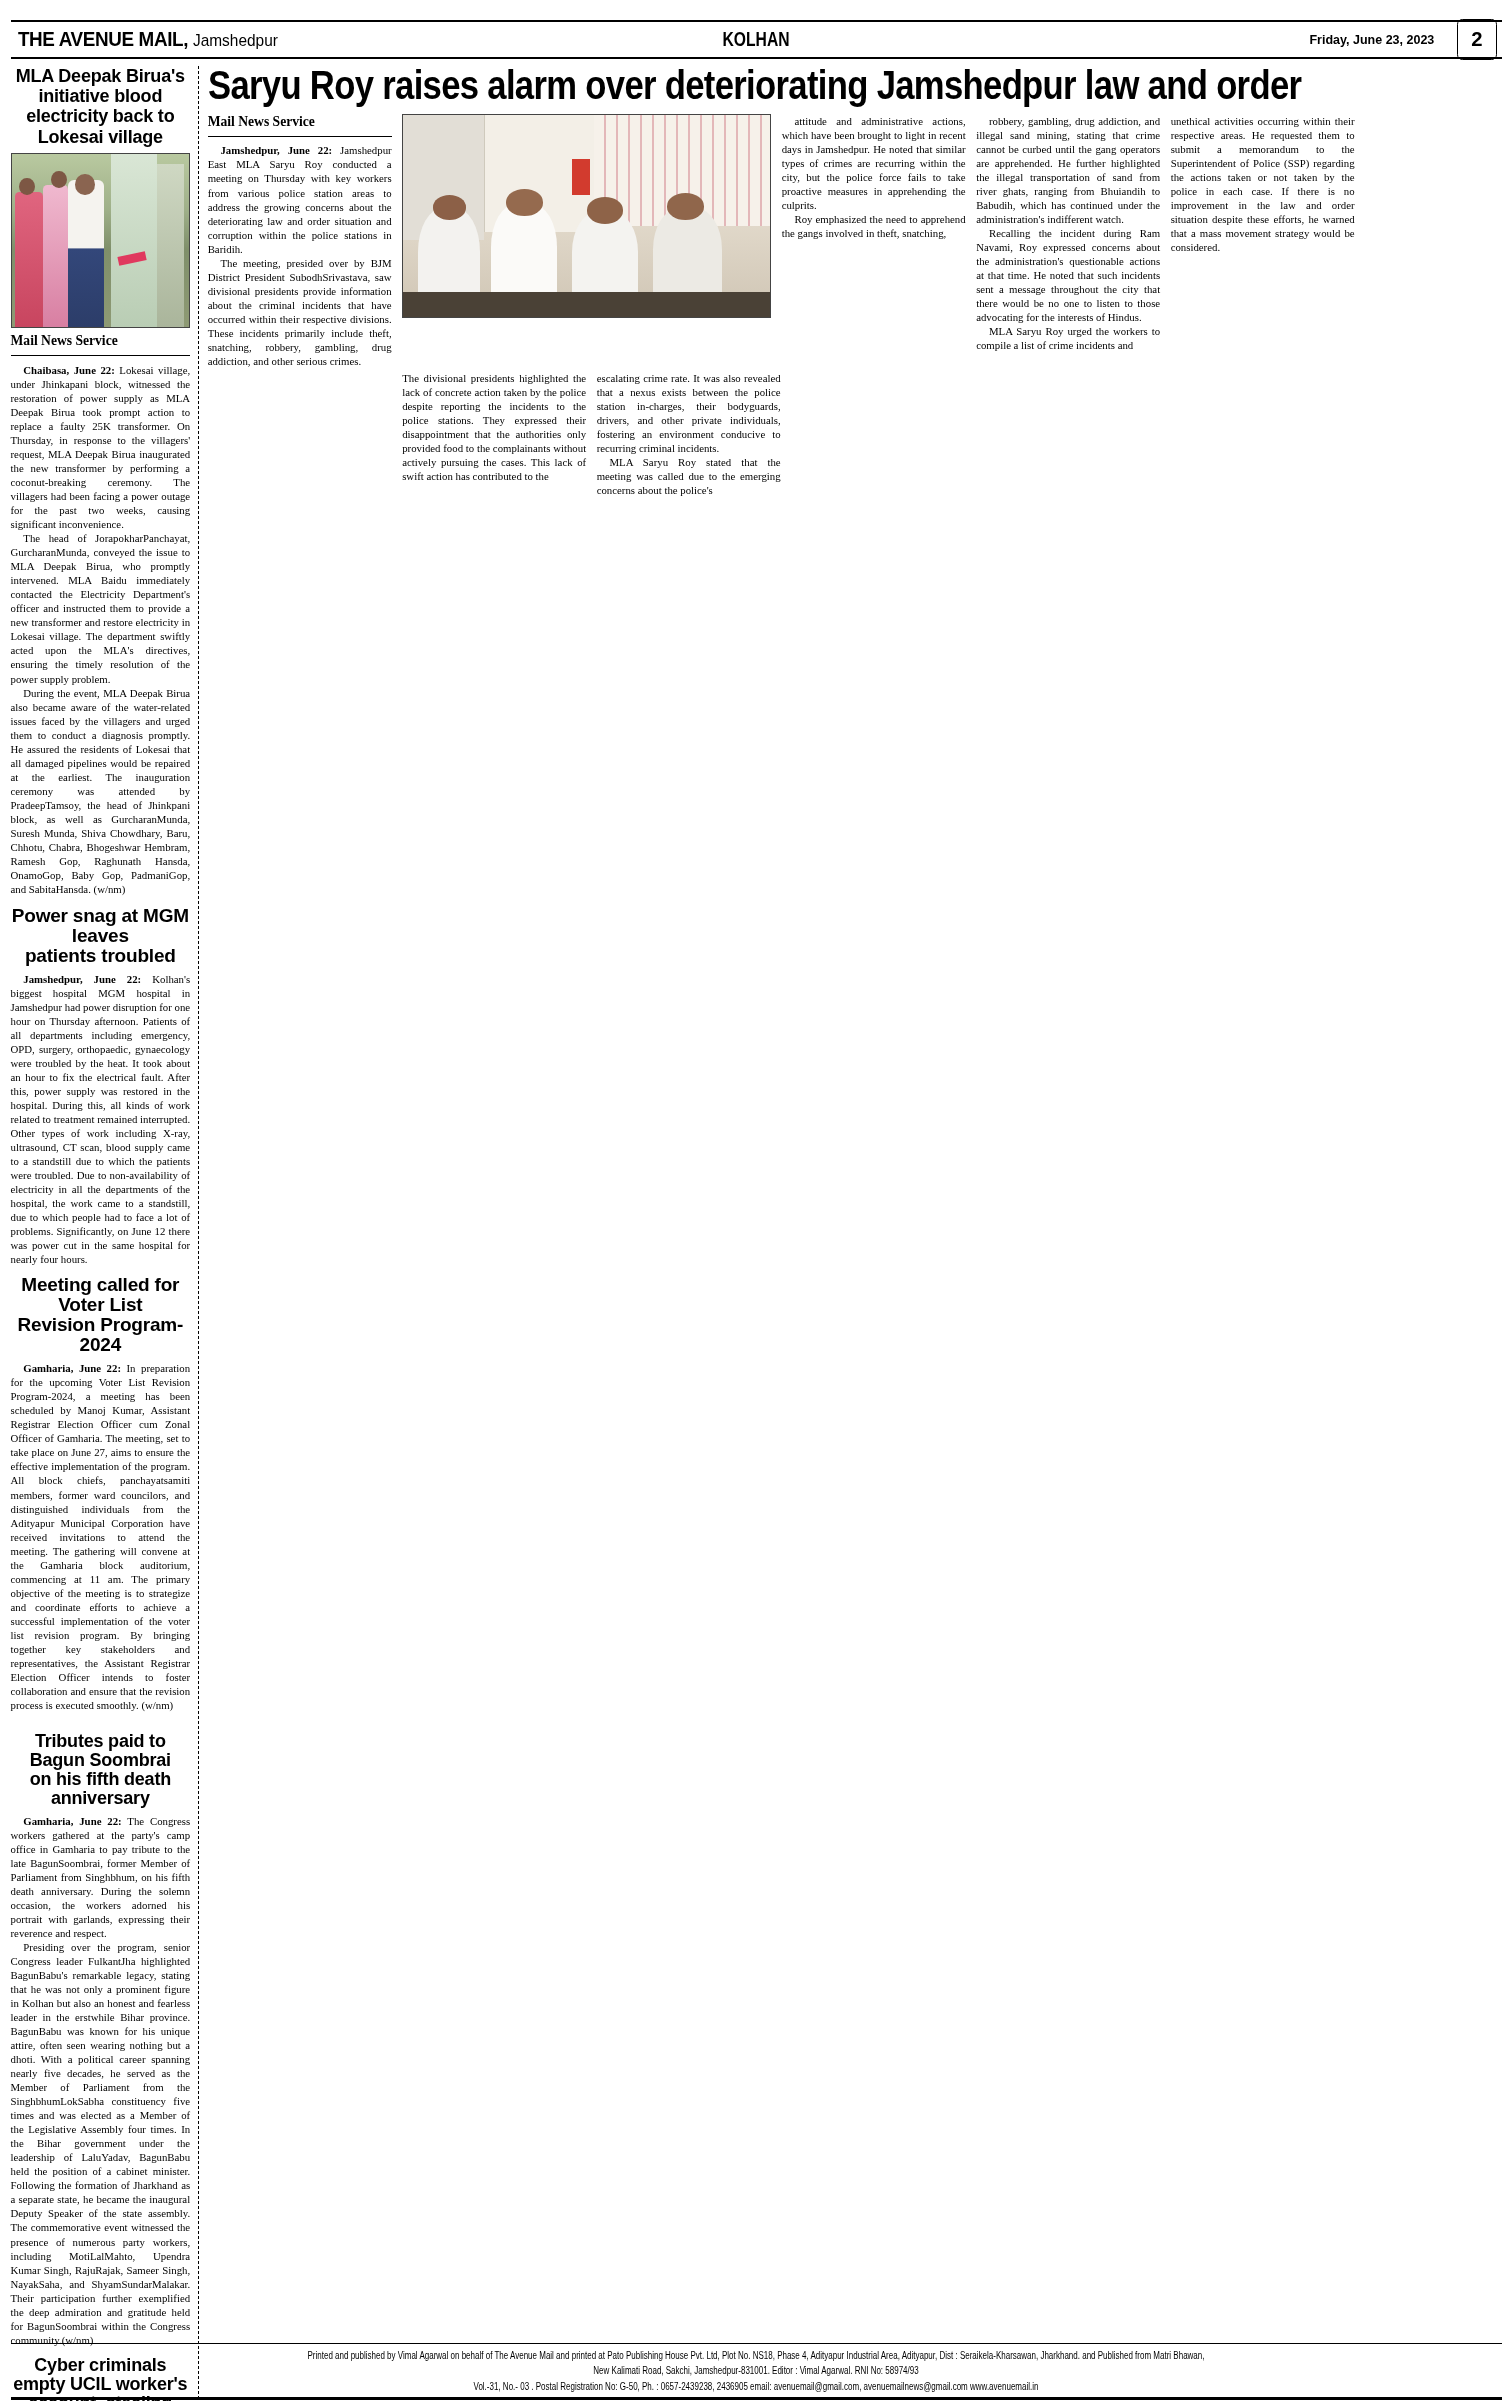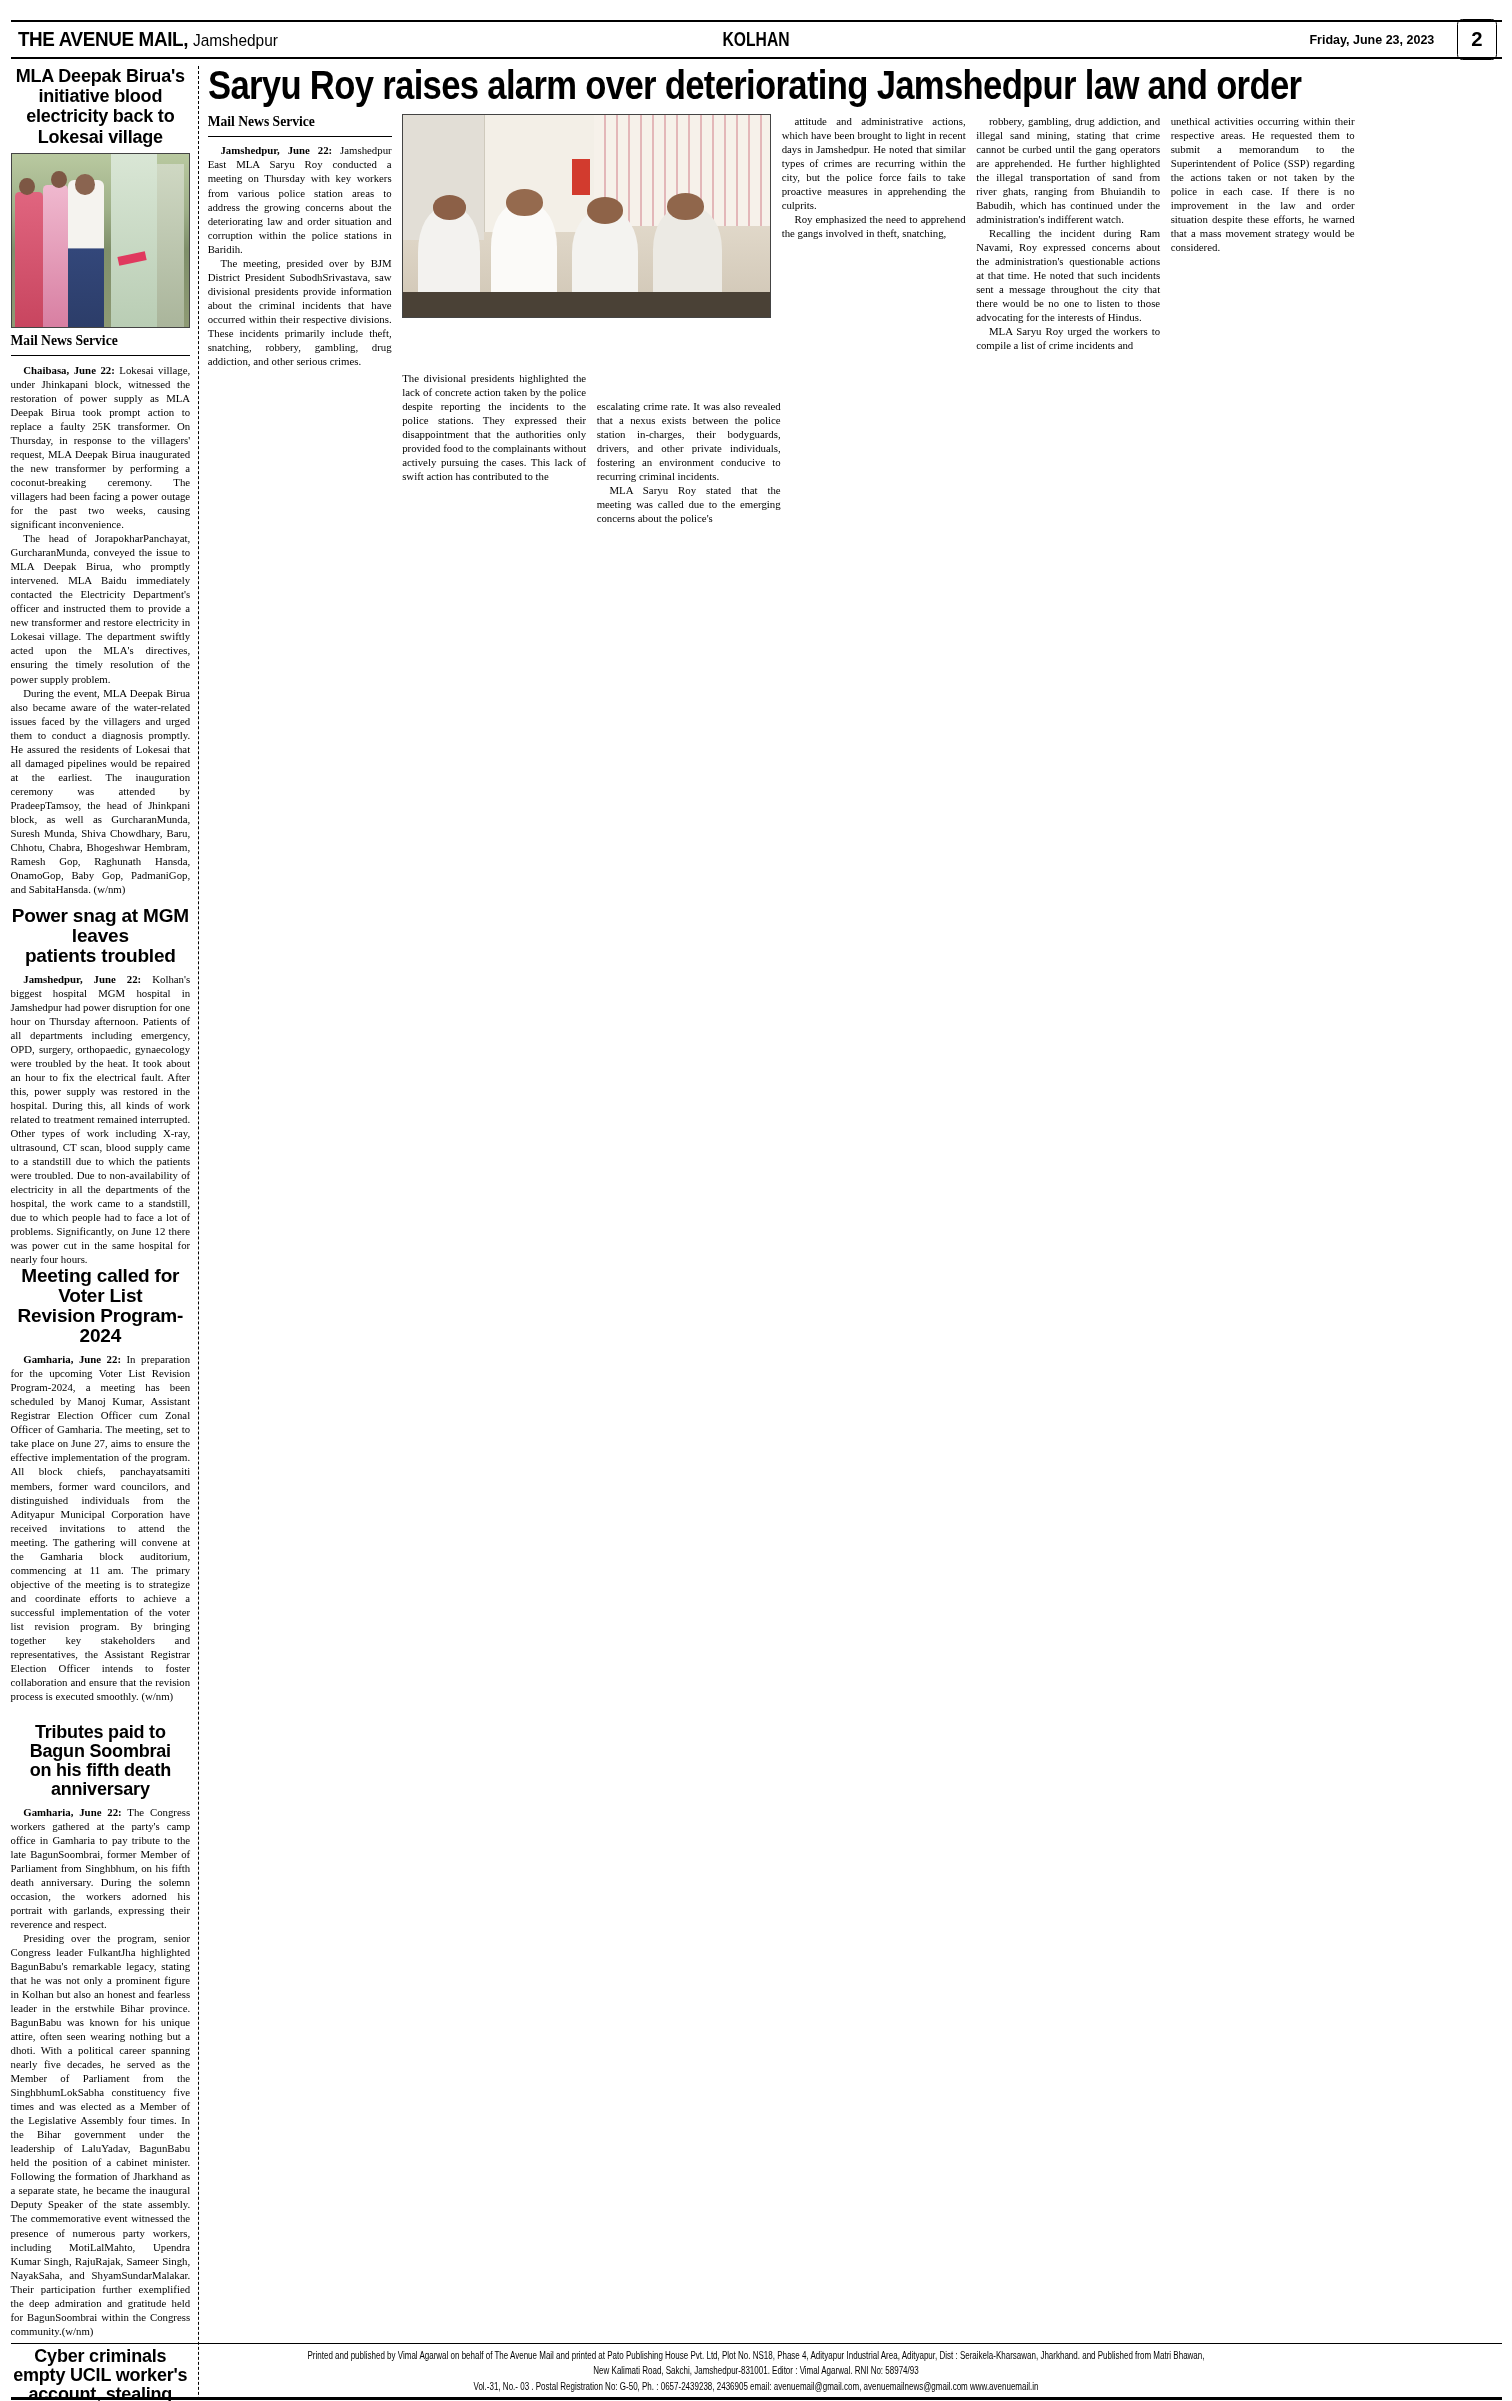--- a/index.html
+++ b/index.html
@@ -79,21 +79,21 @@
       </div>
 
       <div class="hl-sm" style="margin-top:10px;font-size:19px;">
         <div>Power snag at MGM leaves</div>
         <div>patients troubled</div>
       </div>
       <div class="bt" style="margin-top:6px;">
         <p><b>Jamshedpur, June 22:</b><span> Kolhan's biggest hospital MGM hospital in Jamshedpur had power disruption for one hour on Thursday afternoon. Patients of all departments including emergency, OPD, surgery, orthopaedic, gynaecology were troubled by the heat. It took about an hour to fix the electrical fault. After this, power supply was restored in the hospital. During this, all kinds of work related to treatment remained interrupted. Other types of work including X-ray, ultrasound, CT scan, blood supply came to a standstill due to which the patients were troubled. Due to non-availability of electricity in all the departments of the hospital, the work came to a standstill, due to which people had to face a lot of problems. Significantly, on June 12 there was power cut in the same hospital for nearly four hours.</span></p>
       </div>
 
-      <div class="hl-sm" style="font-size:19px;">
+      <div class="hl-sm" style="margin-top:9px;font-size:19px;">
         <div>Meeting called for Voter List</div>
         <div>Revision Program-2024</div>
       </div>
       <div class="bt" style="margin-top:6px;">
         <p><b>Gamharia, June 22:</b><span> In preparation for the upcoming Voter List Revision Program-2024, a meeting has been scheduled by Manoj Kumar, Assistant Registrar Election Officer cum Zonal Officer of Gamharia. The meeting, set to take place on June 27, aims to ensure the effective implementation of the program. All block chiefs, panchayatsamiti members, former ward councilors, and distinguished individuals from the Adityapur Municipal Corporation have received invitations to attend the meeting. The gathering will convene at the Gamharia block auditorium, commencing at 11 am. The primary objective of the meeting is to strategize and coordinate efforts to achieve a successful implementation of the voter list revision program. By bringing together key stakeholders and representatives, the Assistant Registrar Election Officer intends to foster collaboration and ensure that the revision process is executed smoothly. (w/nm)</span></p>
       </div>
 
       <div class="hl-sm" style="margin-top:20px;font-size:18px;">
         <div>Tributes paid to Bagun Soombrai</div>
         <div>on his fifth death anniversary</div>
@@ -163,21 +163,21 @@
           </div>
         </div>
 
         <div class="row" style="margin-top:3px;">
           <div style="width:184px;padding-right:10.5px;"></div>
           <div style="width:184px;padding-right:10.5px;">
             <div class="bt">
               <p class="noind">The divisional presidents highlighted the lack of concrete action taken by the police despite reporting the incidents to the police stations. They expressed their disappointment that the authorities only provided food to the complainants without actively pursuing the cases. This lack of swift action has contributed to the</p>
             </div>
           </div>
-          <div style="width:184px;padding-right:10.5px;margin-top:28px;">
+          <div style="width:184px;padding-right:10.5px;">
             <div class="bt">
               <p class="noind">escalating crime rate. It was also revealed that a nexus exists between the police station in-charges, their bodyguards, drivers, and other private individuals, fostering an environment conducive to recurring criminal incidents.</p>
               <p>MLA Saryu Roy stated that the meeting was called due to the emerging concerns about the police's</p>
             </div>
           </div>
           <div style="width:184px;"></div>
         </div>
       </div>
     </div>
   </div>

